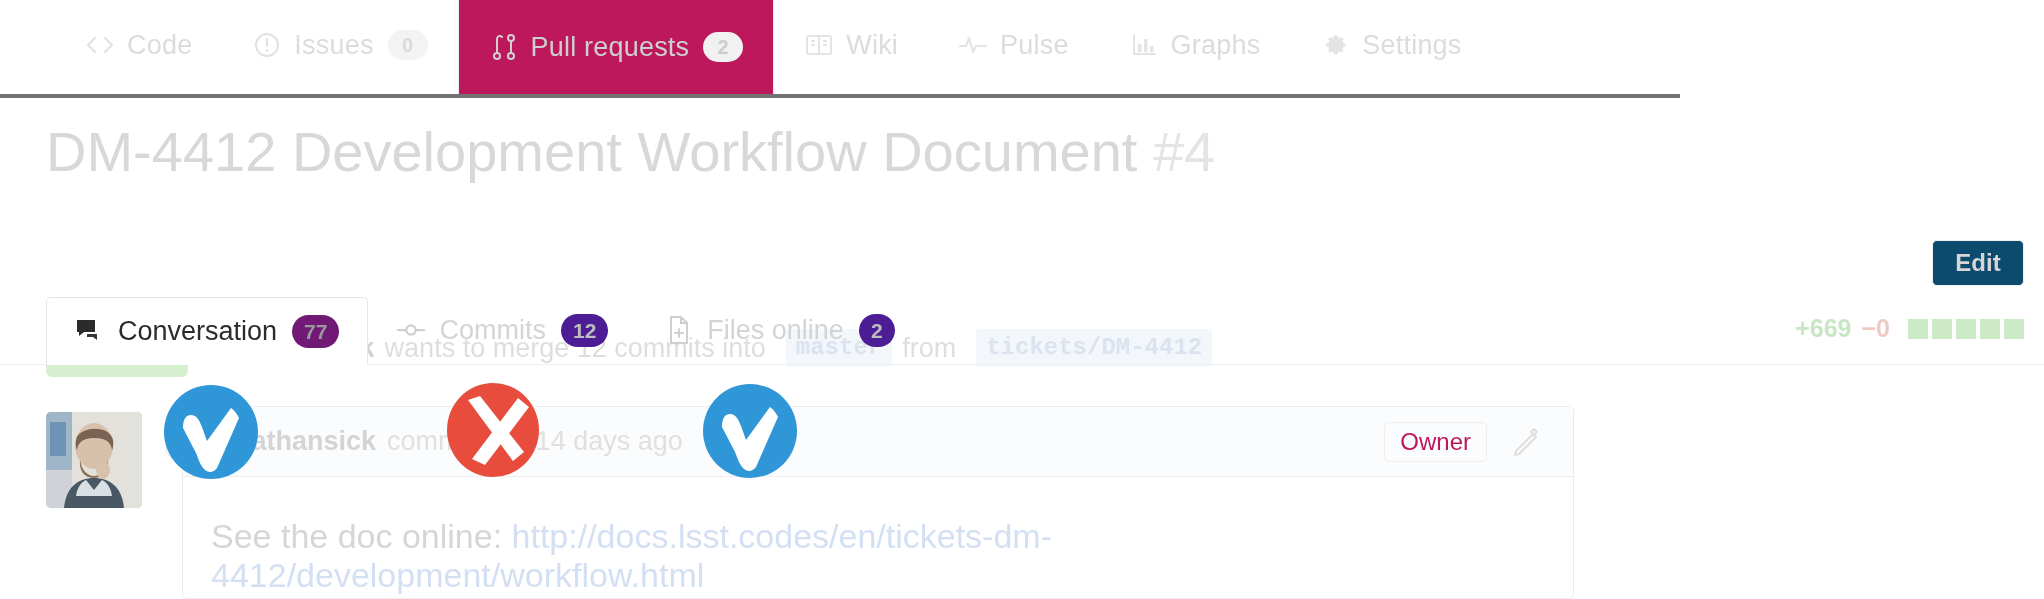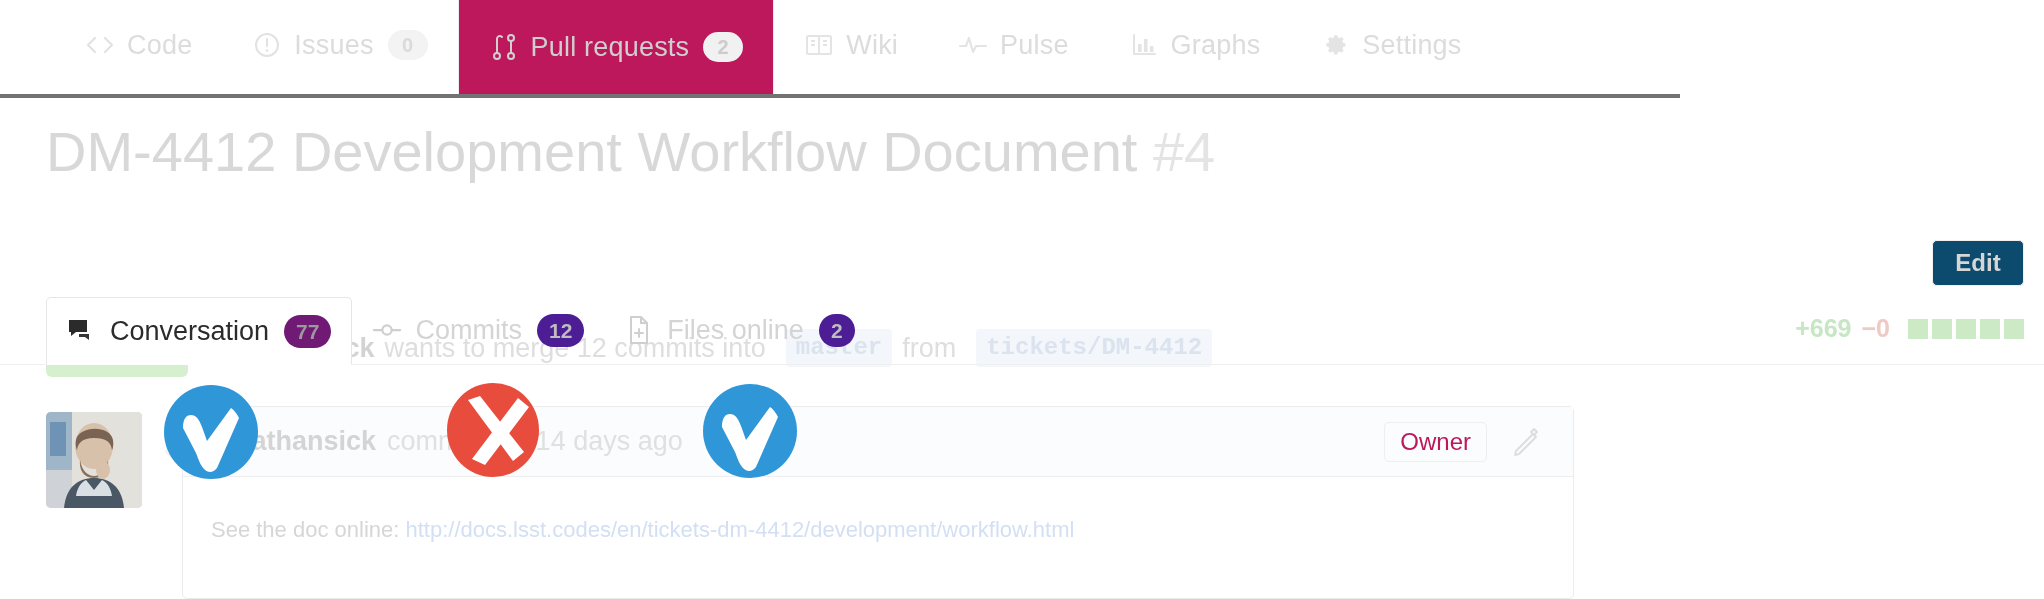--- a/index.html
+++ b/index.html
@@ -181,21 +181,21 @@
     left: 46px;
     top: 0;
     display: flex;
     align-items: flex-end;
     height: 68px;
   }
   .pr-tab {
     display: flex;
     align-items: center;
     height: 68px;
-    padding: 0 20px;
+    padding: 0 28px;
     box-sizing: border-box;
     font-size: 27px;
     color: #d4d4d4;
     white-space: nowrap;
   }
   .pr-tab .tab-ico {
     display: inline-flex;
     align-items: center;
     justify-content: center;
     width: 30px;
@@ -321,21 +321,21 @@
   .pencil-btn {
     width: 36px;
     height: 36px;
     display: flex;
     align-items: center;
     justify-content: center;
     margin-right: 14px;
   }
   .comment-body {
     padding: 40px 28px 0 28px;
-    font-size: 22px;
+    font-size: 34px;
     color: #d6d6d6;
   }
   .comment-link { color: #d3dff3; }
 
   
   .overlay {
     position: absolute;
     z-index: 40;
     pointer-events: none;
   }

